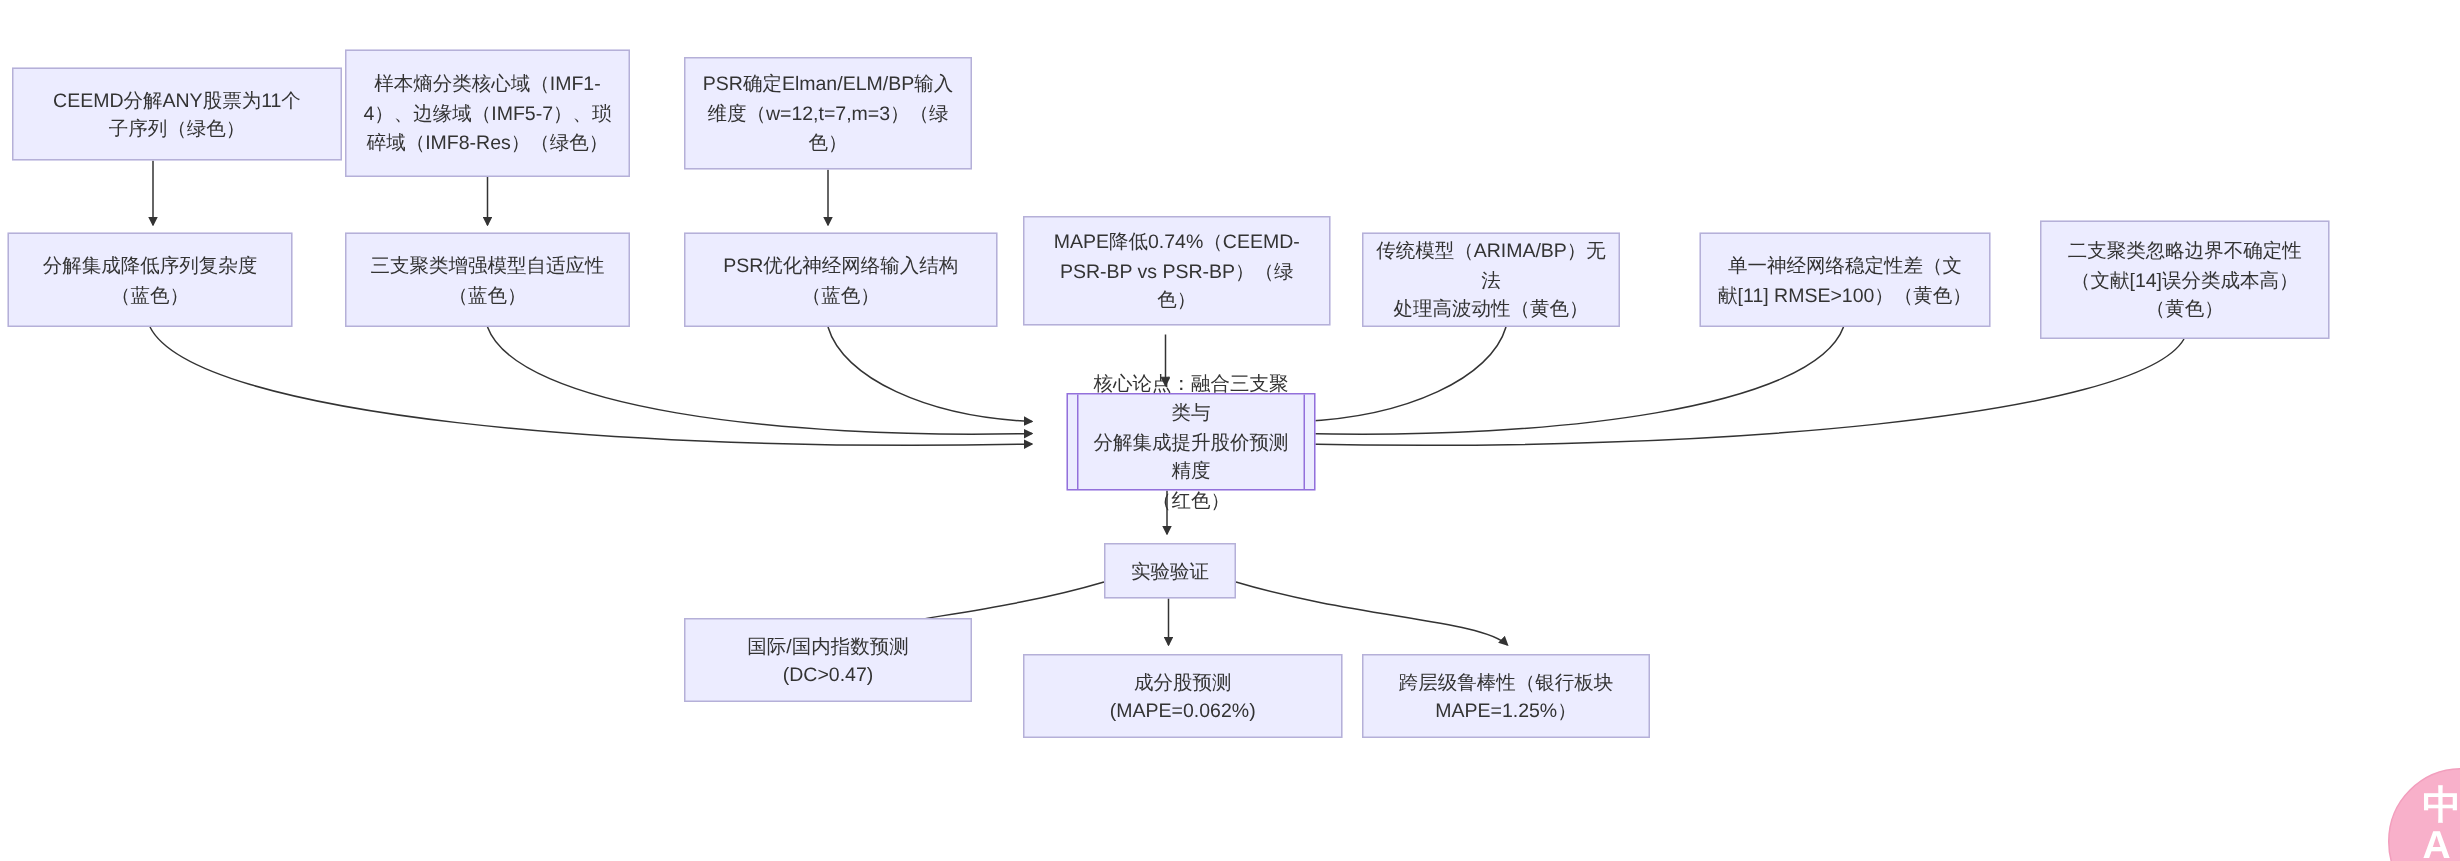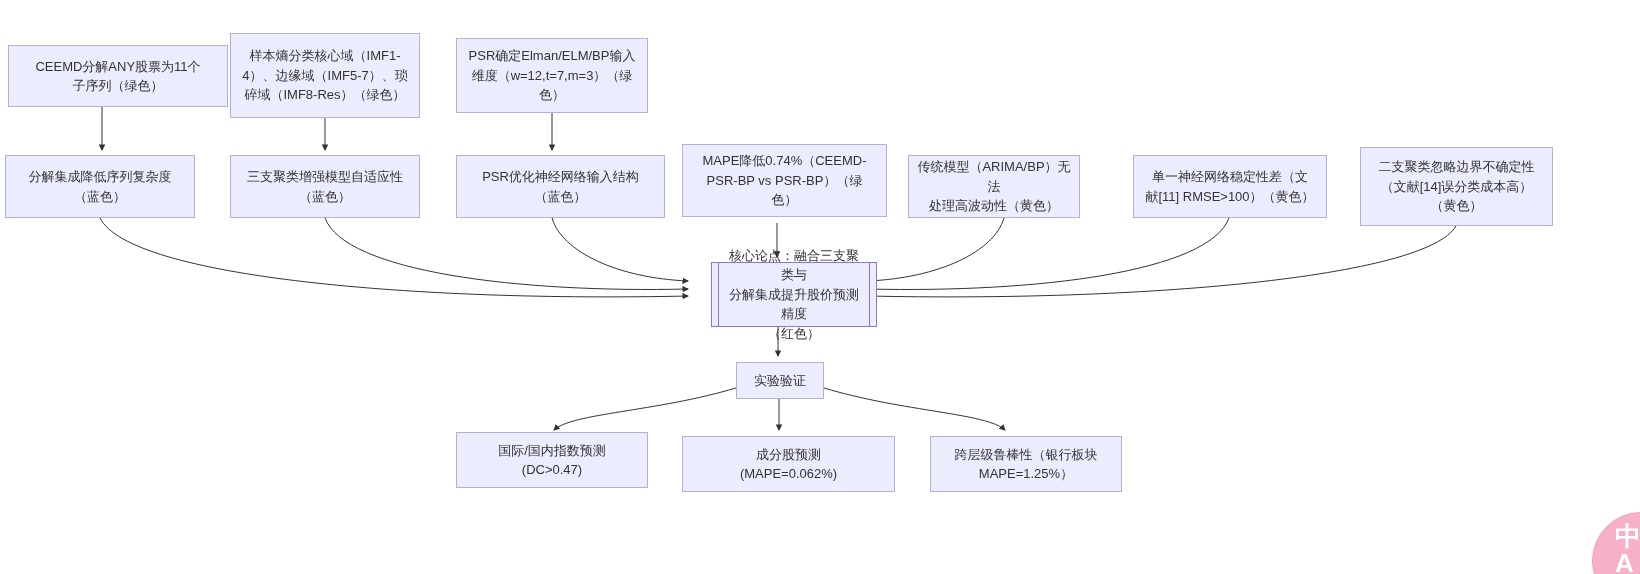--- a/index.html
+++ b/index.html
@@ -131,27 +131,27 @@
   <div class="node" style="left:1360px; top:147px; width:193px; height:79px;">二支聚类忽略边界不确定性
 （文献[14]误分类成本高）
 （黄色）</div>
 
   <div class="node core" style="left:695px; top:262px; width:166px; height:65px;margin-left:16px;">核心论点：融合三支聚类与
 分解集成提升股价预测精度
 （红色）</div>
 
   <div class="node" style="left:736px; top:362px; width:88px; height:37px;">实验验证</div>
 
-  <div class="node" style="left:456px; top:432px; width:192px; height:56px;">国际/国内指数预测
+  <div class="node" style="left:456px; top:412px; width:192px; height:56px;">国际/国内指数预测
 (DC&gt;0.47)</div>
 
   <div class="node" style="left:682px; top:436px; width:213px; height:56px;">成分股预测
 (MAPE=0.062%)</div>
 
-  <div class="node" style="left:908px; top:436px; width:192px; height:56px;margin-left:22px;">跨层级鲁棒性（银行板块
+  <div class="node" style="left:908px; top:436px; width:192px; height:56px;">跨层级鲁棒性（银行板块
 MAPE=1.25%）</div>
 
   <div class="translate-fab">
     <span class="glyph">中
 A</span>
   </div>
 
 </div>
 
 </body></html>

